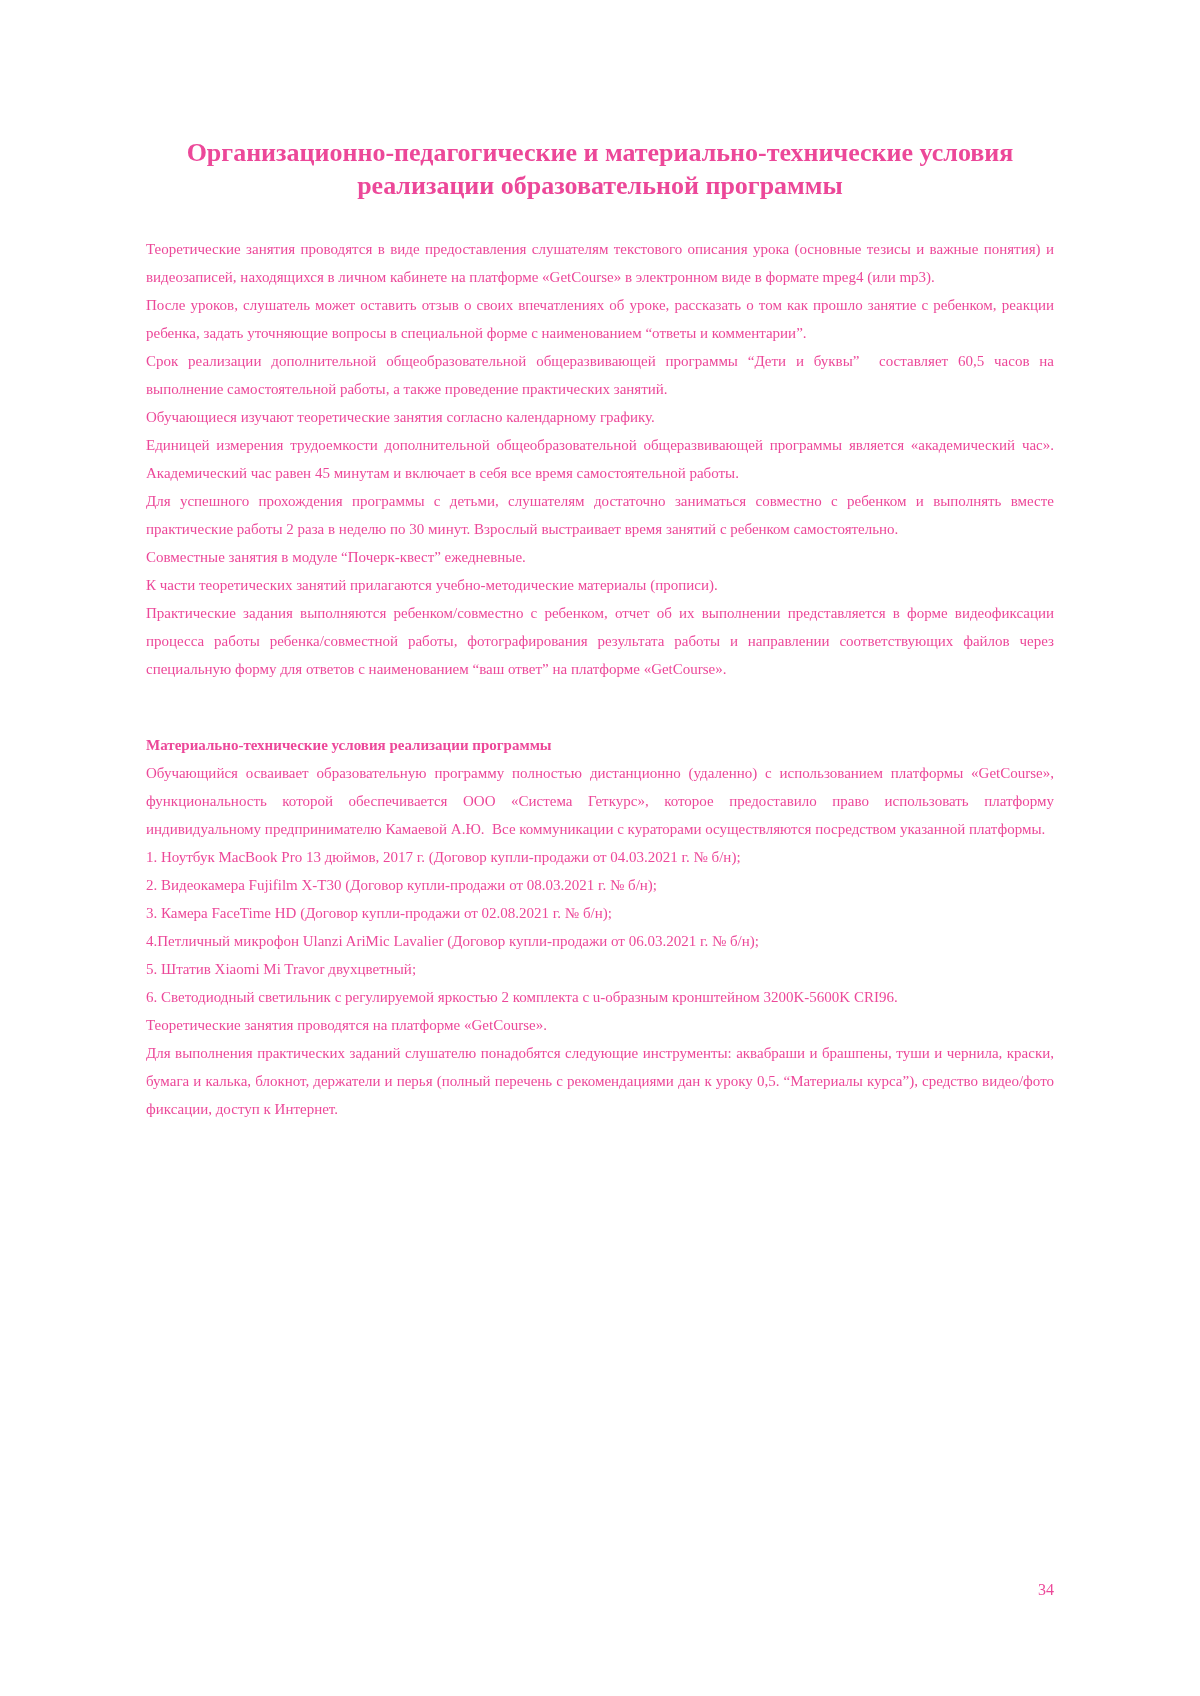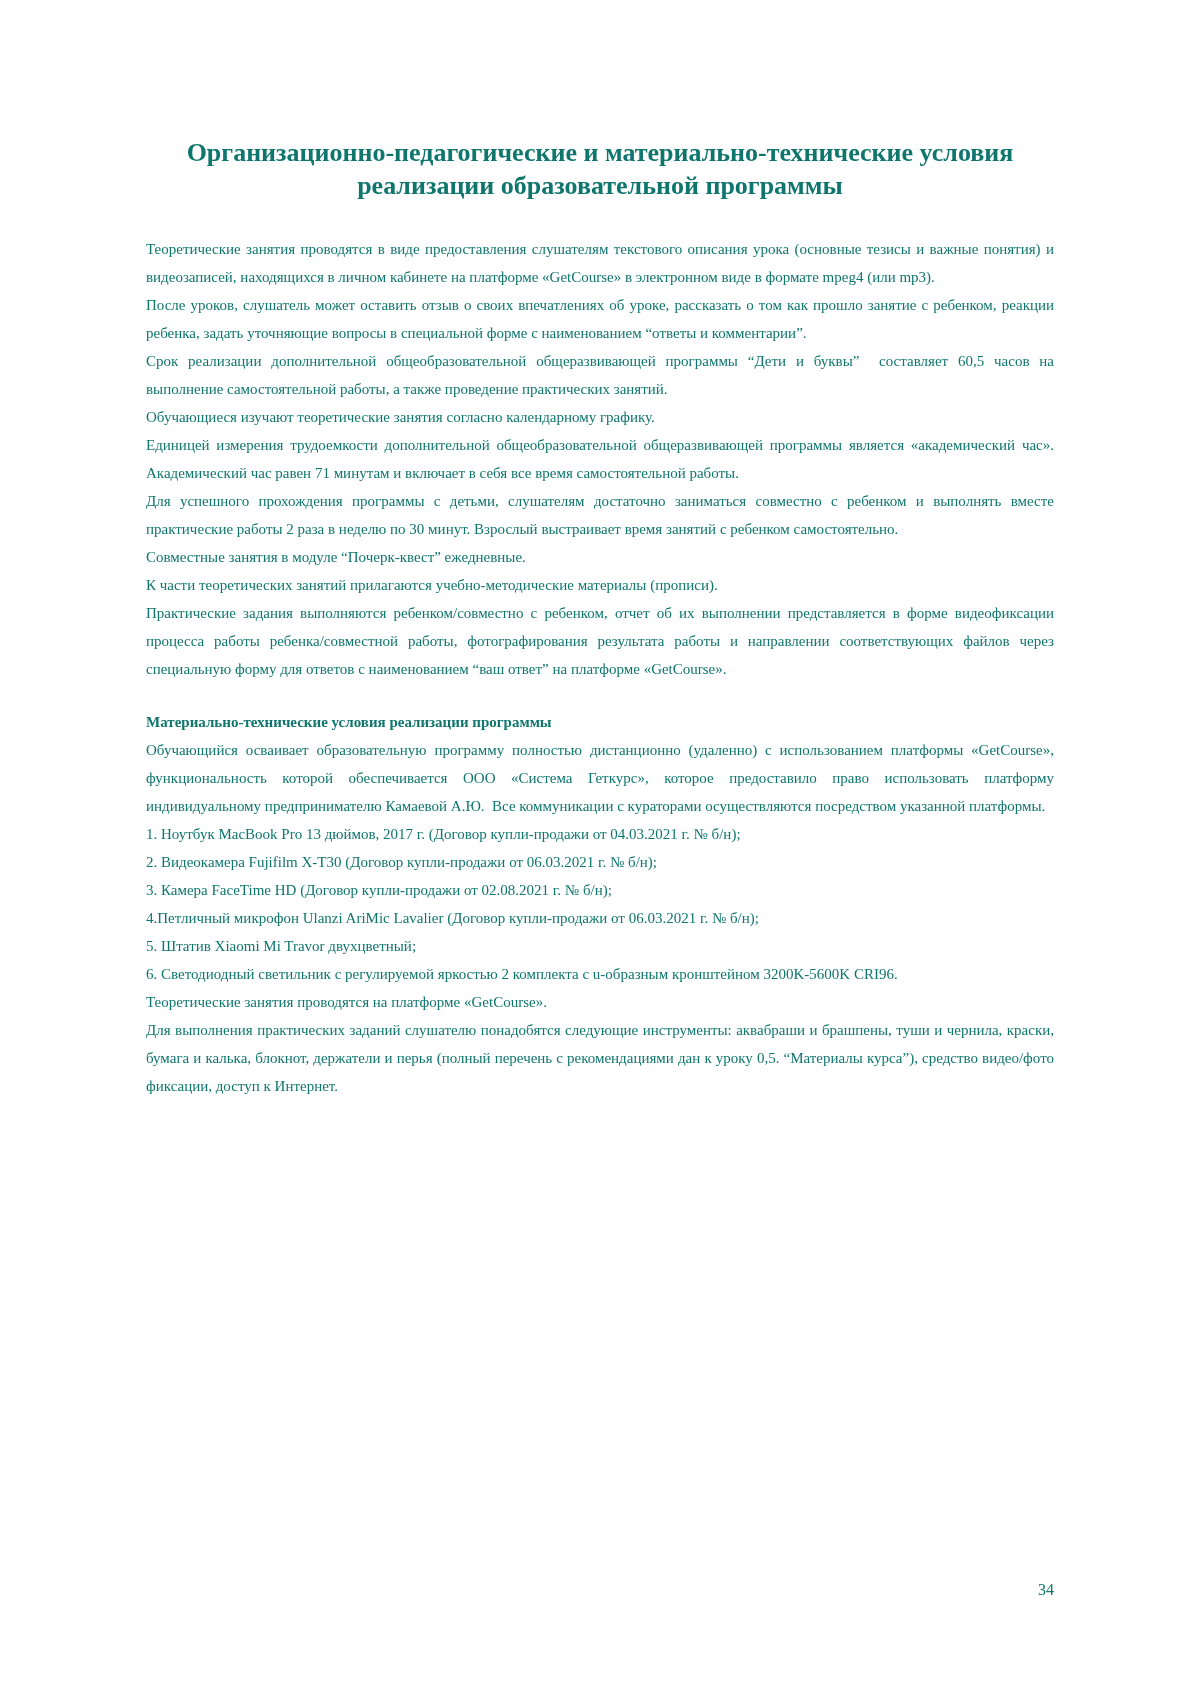--- a/index.html
+++ b/index.html
@@ -5,21 +5,21 @@
   html, body {
     margin: 0;
     padding: 0;
     background: #ffffff;
   }
   .page {
     position: relative;
     width: 1200px;
     height: 1696px;
     background: #ffffff;
-    color: #0f766e;
+    color: #ec4899;
     font-family: "Liberation Serif", "DejaVu Serif", serif;
     overflow: hidden;
   }
   .content {
     position: absolute;
     left: 146px;
     top: 136px;
     width: 908px;
   }
   .doc-title {
@@ -31,20 +31,21 @@
   }
   .doc-body p {
     margin: 0;
     font-size: 15px;
     line-height: 28px;
     text-align: justify;
   }
   .doc-body p.heading {
     font-weight: 700;
     text-align: left;
+    margin-top: 23px;
   }
   .doc-body p.spacer {
     height: 25px;
     line-height: 25px;
   }
   .page-number {
     position: absolute;
     left: 146px;
     top: 1576px;
     width: 908px;
@@ -58,30 +59,30 @@
 
 <div class="page">
   <div class="content">
     <h1 class="doc-title">Организационно-педагогические и материально-технические условия реализации образовательной программы</h1>
     <div class="doc-body">
 
     <p class="body">Теоретические занятия проводятся в виде предоставления слушателям текстового описания урока (основные тезисы и важные понятия) и видеозаписей, находящихся в личном кабинете на платформе «GetCourse» в электронном виде в формате mpeg4 (или mp3).</p>
         <p class="body">После уроков, слушатель может оставить отзыв о своих впечатлениях об уроке, рассказать о том как прошло занятие с ребенком, реакции ребенка, задать уточняющие вопросы в специальной форме с наименованием “ответы и комментарии”.</p>
         <p class="body">Срок реализации дополнительной общеобразовательной общеразвивающей программы “Дети и буквы”&nbsp; составляет 60,5 часов на выполнение самостоятельной работы, а также проведение практических занятий.</p>
         <p class="body">Обучающиеся изучают теоретические занятия согласно календарному графику.</p>
-        <p class="body">Единицей измерения трудоемкости дополнительной общеобразовательной общеразвивающей программы является «академический час». Академический час равен 71 минутам и включает в себя все время самостоятельной работы.</p>
+        <p class="body">Единицей измерения трудоемкости дополнительной общеобразовательной общеразвивающей программы является «академический час». Академический час равен 45 минутам и включает в себя все время самостоятельной работы.</p>
         <p class="body">Для успешного прохождения программы с детьми, слушателям достаточно заниматься совместно с ребенком и выполнять вместе практические работы 2 раза в неделю по 30 минут. Взрослый выстраивает время занятий с ребенком самостоятельно.</p>
         <p class="body">Совместные занятия в модуле “Почерк-квест” ежедневные.</p>
         <p class="body">К части теоретических занятий прилагаются учебно-методические материалы (прописи).</p>
         <p class="body">Практические задания выполняются ребенком/совместно с ребенком, отчет об их выполнении представляется в форме видеофиксации процесса работы ребенка/совместной работы, фотографирования результата работы и направлении соответствующих файлов через специальную форму для ответов с наименованием “ваш ответ” на платформе «GetCourse».</p>
         <p class="spacer"></p>
         <p class="heading">Материально-технические условия реализации программы</p>
         <p class="body">Обучающийся осваивает образовательную программу полностью дистанционно (удаленно) с использованием платформы «GetCourse», функциональность которой обеспечивается ООО «Система Геткурс», которое предоставило право использовать платформу индивидуальному предпринимателю Камаевой А.Ю.&nbsp; Все коммуникации с кураторами осуществляются посредством указанной платформы.</p>
         <p class="body">1. Ноутбук MacBook Pro 13 дюймов, 2017 г. (Договор купли-продажи от 04.03.2021 г. № б/н);</p>
-        <p class="body">2. Видеокамера Fujifilm X-T30 (Договор купли-продажи от 06.03.2021 г. № б/н);</p>
+        <p class="body">2. Видеокамера Fujifilm X-T30 (Договор купли-продажи от 08.03.2021 г. № б/н);</p>
         <p class="body">3. Камера FaceTime HD (Договор купли-продажи от 02.08.2021 г. № б/н);</p>
         <p class="body">4.Петличный микрофон Ulanzi AriMic Lavalier (Договор купли-продажи от 06.03.2021 г. № б/н);</p>
         <p class="body">5. Штатив Xiaomi Mi Travor двухцветный;</p>
         <p class="body">6. Светодиодный светильник с регулируемой яркостью 2 комплекта с u-образным кронштейном 3200K-5600K CRI96.</p>
         <p class="body">Теоретические занятия проводятся на платформе «GetCourse».</p>
         <p class="body">Для выполнения практических заданий слушателю понадобятся следующие инструменты: аквабраши и брашпены, туши и чернила, краски, бумага и калька, блокнот, держатели и перья (полный перечень с рекомендациями дан к уроку 0,5. “Материалы курса”), средство видео/фото фиксации, доступ к Интернет.</p>
       </div>
   </div>
   <div class="page-number">34</div>
 </div>

